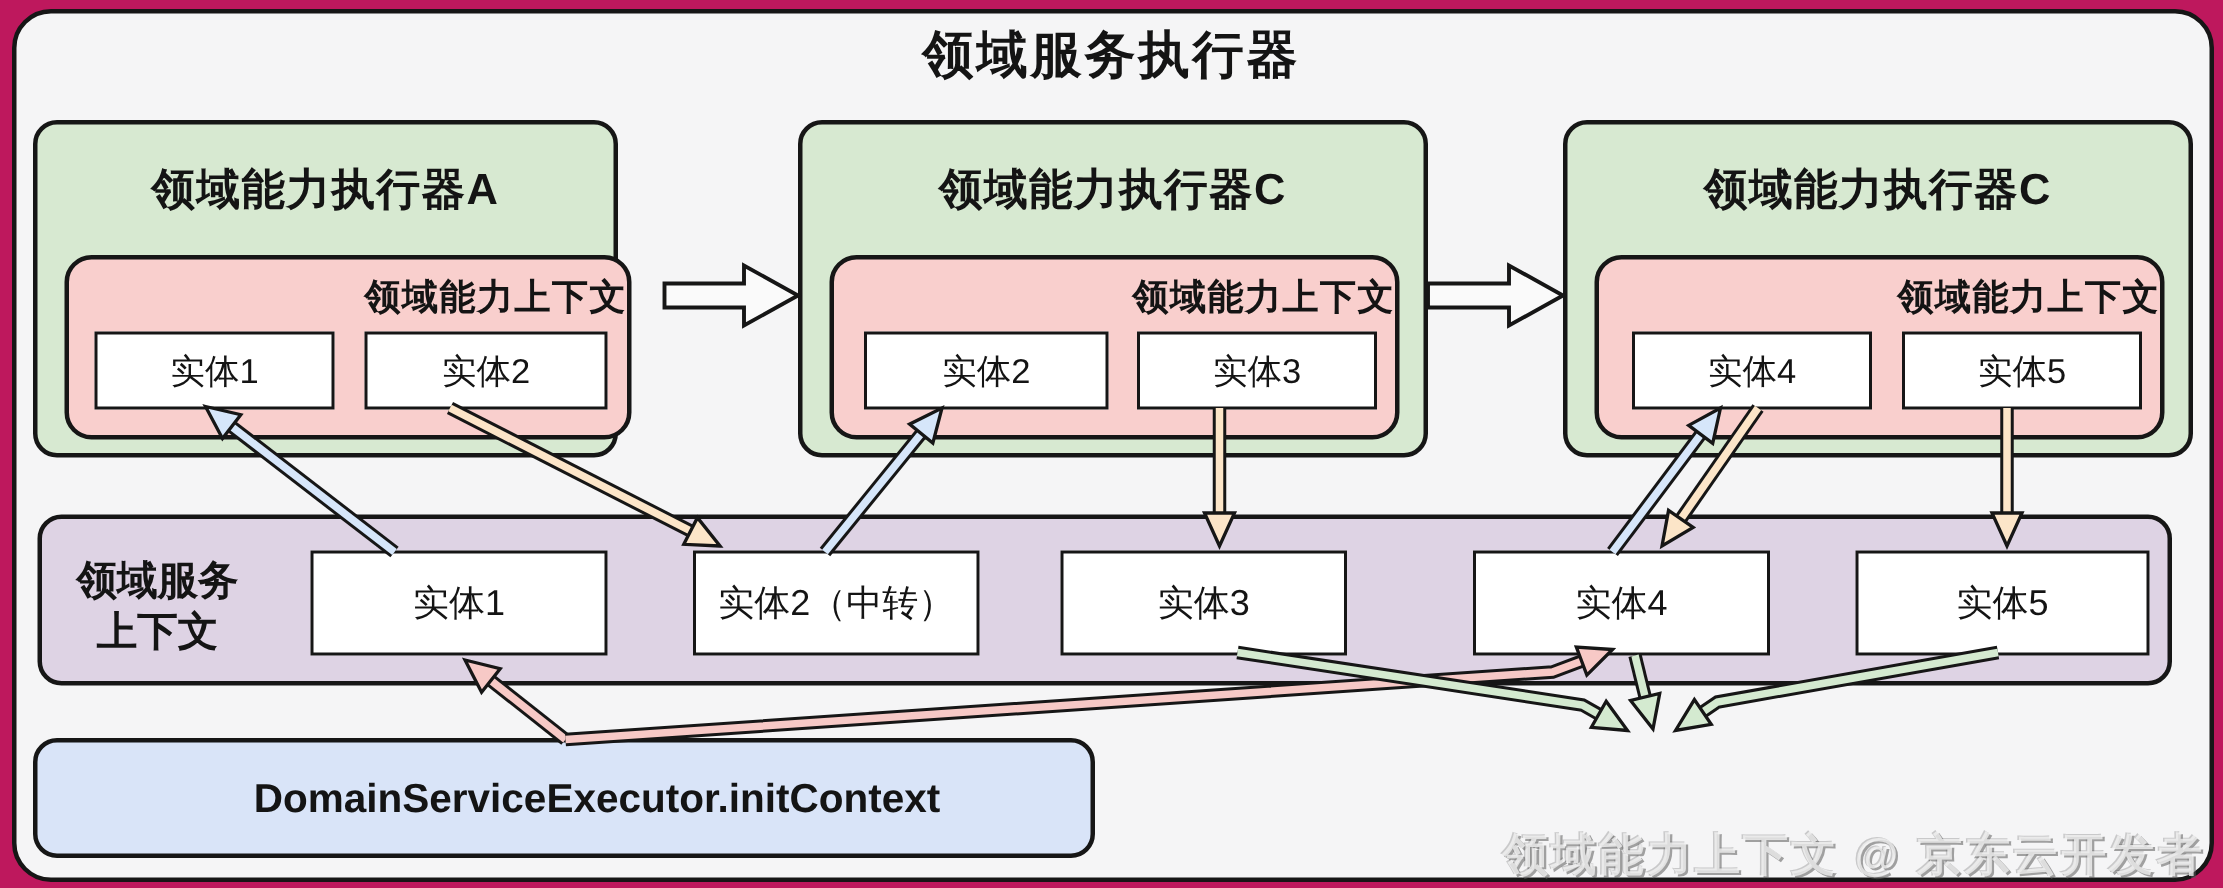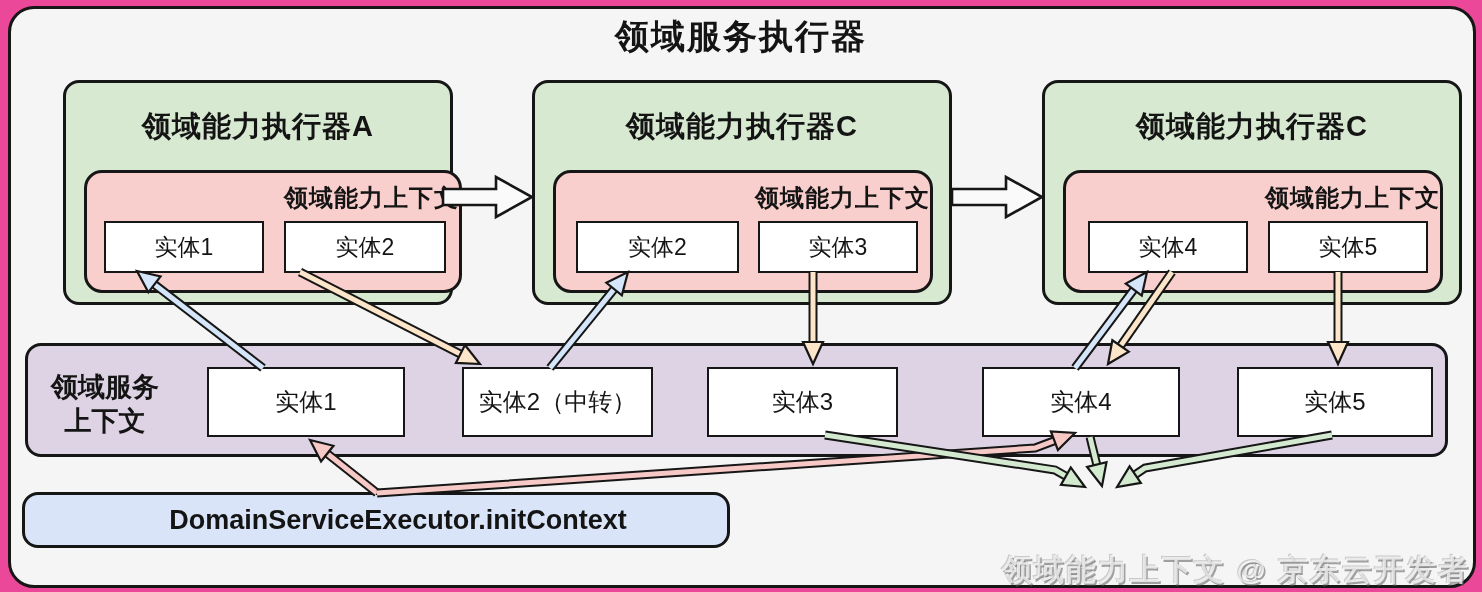--- a/index.html
+++ b/index.html
@@ -1,16 +1,16 @@
 <!DOCTYPE html>
 <html style="--canvas-bg: #f5f5f6; --executor-fill: #d7e9d1; --context-fill: #f9cfcd; --service-fill: #ded3e4; --method-fill: #d9e4f8; --border: #161616; --arrow-blue: #d6e6fa; --arrow-orange: #fce5c8; --arrow-pink: #f7c9c6; --arrow-green: #d4ead0; --hollow-fill: #fafafa;"><head>
 <meta charset="utf-8">
 <style>
   html,body{margin:0;padding:0;background:#ffffff;}
-  .stage{position:relative;width:1482px;height:592px;background:#ec4899;
+  .stage{position:relative;width:1482px;height:592px;background:#be185d;
          font-family:"Liberation Sans","DejaVu Sans",sans-serif;color:#141414;overflow:hidden;}
   .frame{position:absolute;left:8px;top:6px;width:1462px;height:576px;
          background:var(--canvas-bg,#f5f5f6);border:3px solid var(--border,#161616);border-radius:26px;}
   .main-title{position:absolute;left:0;top:14px;width:1482px;text-align:center;
          font-size:34px;font-weight:bold;letter-spacing:2px;}
   .exec{position:absolute;top:80px;height:225px;background:var(--executor-fill,#d7e9d1);
          border:3px solid var(--border,#161616);border-radius:16px;box-sizing:border-box;}
   .exec-title{position:absolute;left:0;top:24px;width:100%;text-align:center;
          font-size:29px;font-weight:bold;letter-spacing:1px;}
   .ctx{position:absolute;left:17px;top:87px;background:var(--context-fill,#f9cfcd);
@@ -20,37 +20,37 @@
          font-size:24px;font-weight:bold;letter-spacing:1px;}
   .ent{position:absolute;top:48px;height:52px;background:#ffffff;border:2.5px solid var(--border,#161616);
          box-sizing:border-box;display:flex;align-items:center;justify-content:center;font-size:23px;}
   .service{position:absolute;left:25px;top:343px;width:1423px;height:114px;
          background:var(--service-fill,#ded3e4);border:3px solid var(--border,#161616);
          border-radius:16px;box-sizing:border-box;}
   .service-label{position:absolute;left:30px;top:370px;width:150px;text-align:center;
          font-size:27px;font-weight:bold;line-height:34px;}
   .sent{position:absolute;top:367px;height:70px;background:#ffffff;border:2.5px solid var(--border,#161616);
          box-sizing:border-box;display:flex;align-items:center;justify-content:center;font-size:24px;}
-  .method{position:absolute;top:492px;height:56px;background:var(--method-fill,#d9e4f8);
+  .method{position:absolute;top:492px;height:80px;background:var(--method-fill,#d9e4f8);
          border:3px solid var(--border,#161616);border-radius:16px;box-sizing:border-box;
          display:flex;align-items:center;justify-content:center;font-size:27px;font-weight:bold;padding-left:44px;}
   .watermark{position:absolute;right:12px;top:550px;font-size:30px;font-weight:bold;
          color:rgba(244,244,244,0.78);
          text-shadow:1.5px 1.5px 0 rgba(90,90,90,0.55),-1px -1px 0 rgba(120,120,120,0.35);
          letter-spacing:2px;}
   #arrow-layer{position:absolute;left:0;top:0;width:1482px;height:592px;pointer-events:none;}
 </style>
 </head>
 <body>
 
 <div class="stage">
   <div class="frame"></div>
   <div class="main-title">领域服务执行器</div>
 
-  <div class="exec" style="left:22px;width:390px;margin-left:41px;">
+  <div class="exec" style="left:22px;width:390px;">
     <div class="exec-title">领域能力执行器A</div>
     <div class="ctx" style="left:18px;width:378px;">
       <div class="ctx-title">领域能力上下文</div>
       <div class="ent" style="left:17px;width:160px;">实体1</div>
       <div class="ent" style="left:197px;width:162px;">实体2</div>
     </div>
   </div>
 
   <div class="exec" style="left:532px;width:420px;">
     <div class="exec-title">领域能力执行器C</div>

